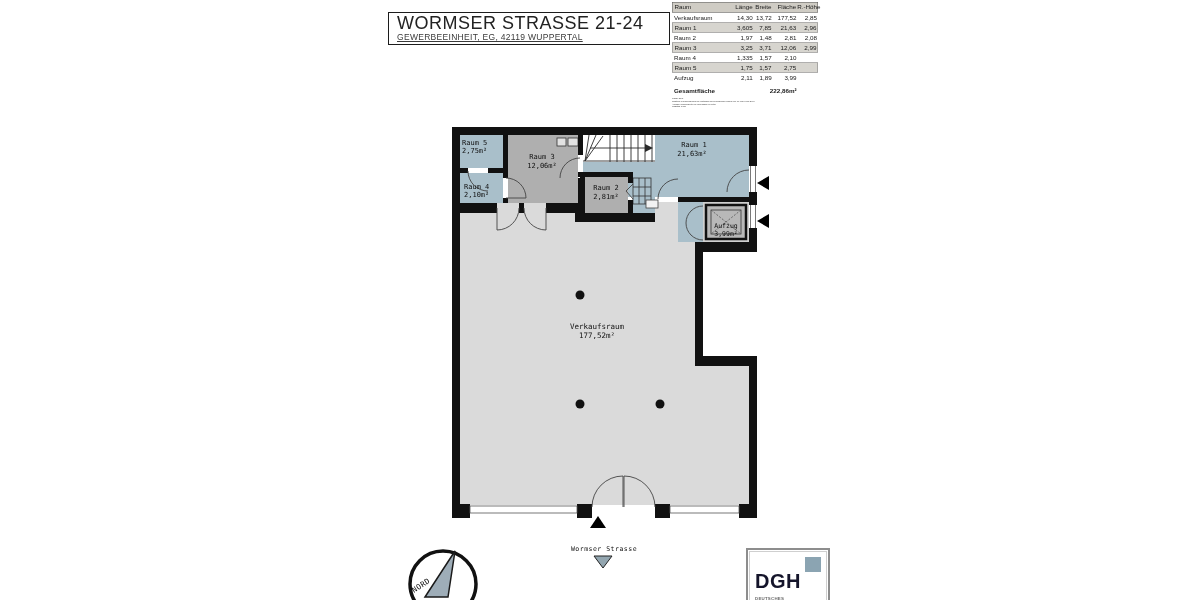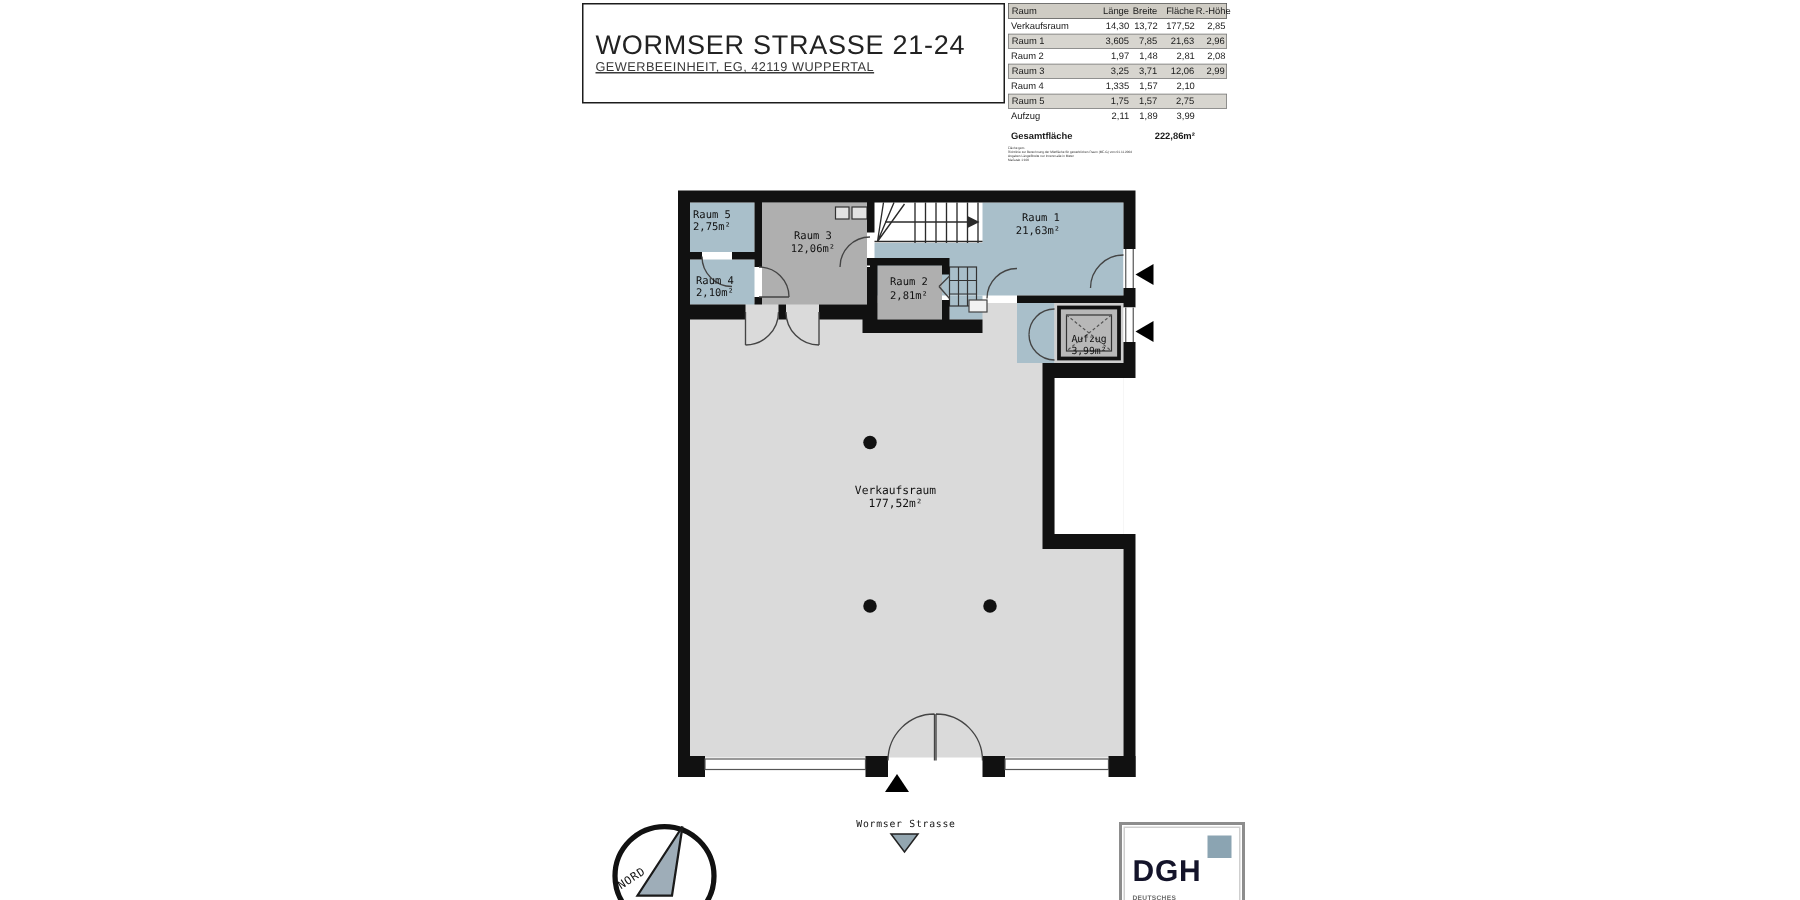--- a/index.html
+++ b/index.html
@@ -1,21 +1,21 @@
 <!DOCTYPE html>
 <html><head>
 <meta charset="utf-8">
 <style>
   html,body{margin:0;padding:0;background:#fff;}
   #canvas{position:relative;width:1200px;height:600px;background:#ffffff;overflow:hidden;
           font-family:"Liberation Sans",sans-serif;color:#1a1a1a;}
 
   
-  .title-block{position:absolute;left:388px;top:2px;width:264px;height:29px;
-               border:1.5px solid #1c1c1c;background:#fff;padding:18px 8px;box-sizing:content-box;}
+  .title-block{position:absolute;left:388px;top:12px;width:264px;height:29px;
+               border:1.5px solid #1c1c1c;background:#fff;padding:1px 8px;box-sizing:content-box;}
   .title-block h1{margin:0;font-size:18px;font-weight:400;letter-spacing:.5px;color:#222;line-height:19px;white-space:nowrap;}
   .title-block h2{margin:0;font-size:8.5px;font-weight:400;letter-spacing:.3px;color:#3a3a3a;line-height:9px;white-space:nowrap;text-decoration:underline;}
 
   
   .area-table{position:absolute;left:672px;top:2px;width:292px;transform:scale(.5);
               transform-origin:top left;font-size:12.5px;line-height:1;}
   .trow{display:grid;grid-template-columns:40% 16% 13% 17% 14%;height:20px;align-items:center;box-sizing:border-box;}
   .tcell{text-align:right;padding-right:2px;white-space:nowrap;overflow:visible;}
   .tname{text-align:left;padding-left:4px;}
   .thead{background:#cfccc4;border:1.5px solid #555;height:21px;}

